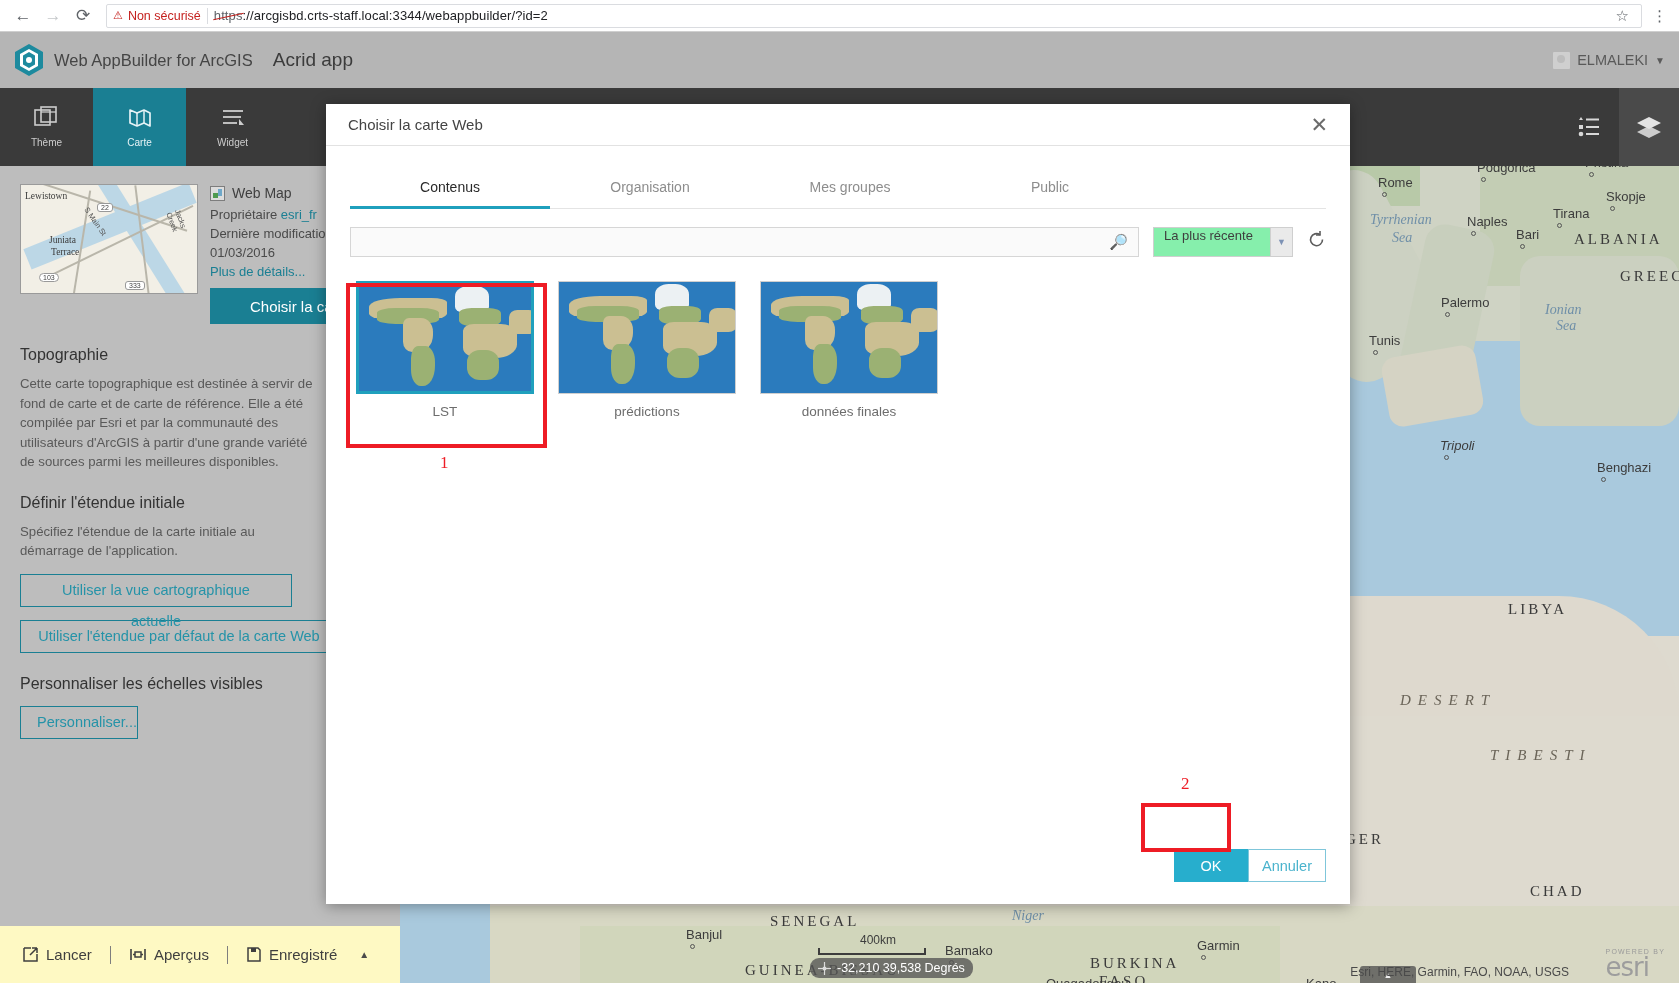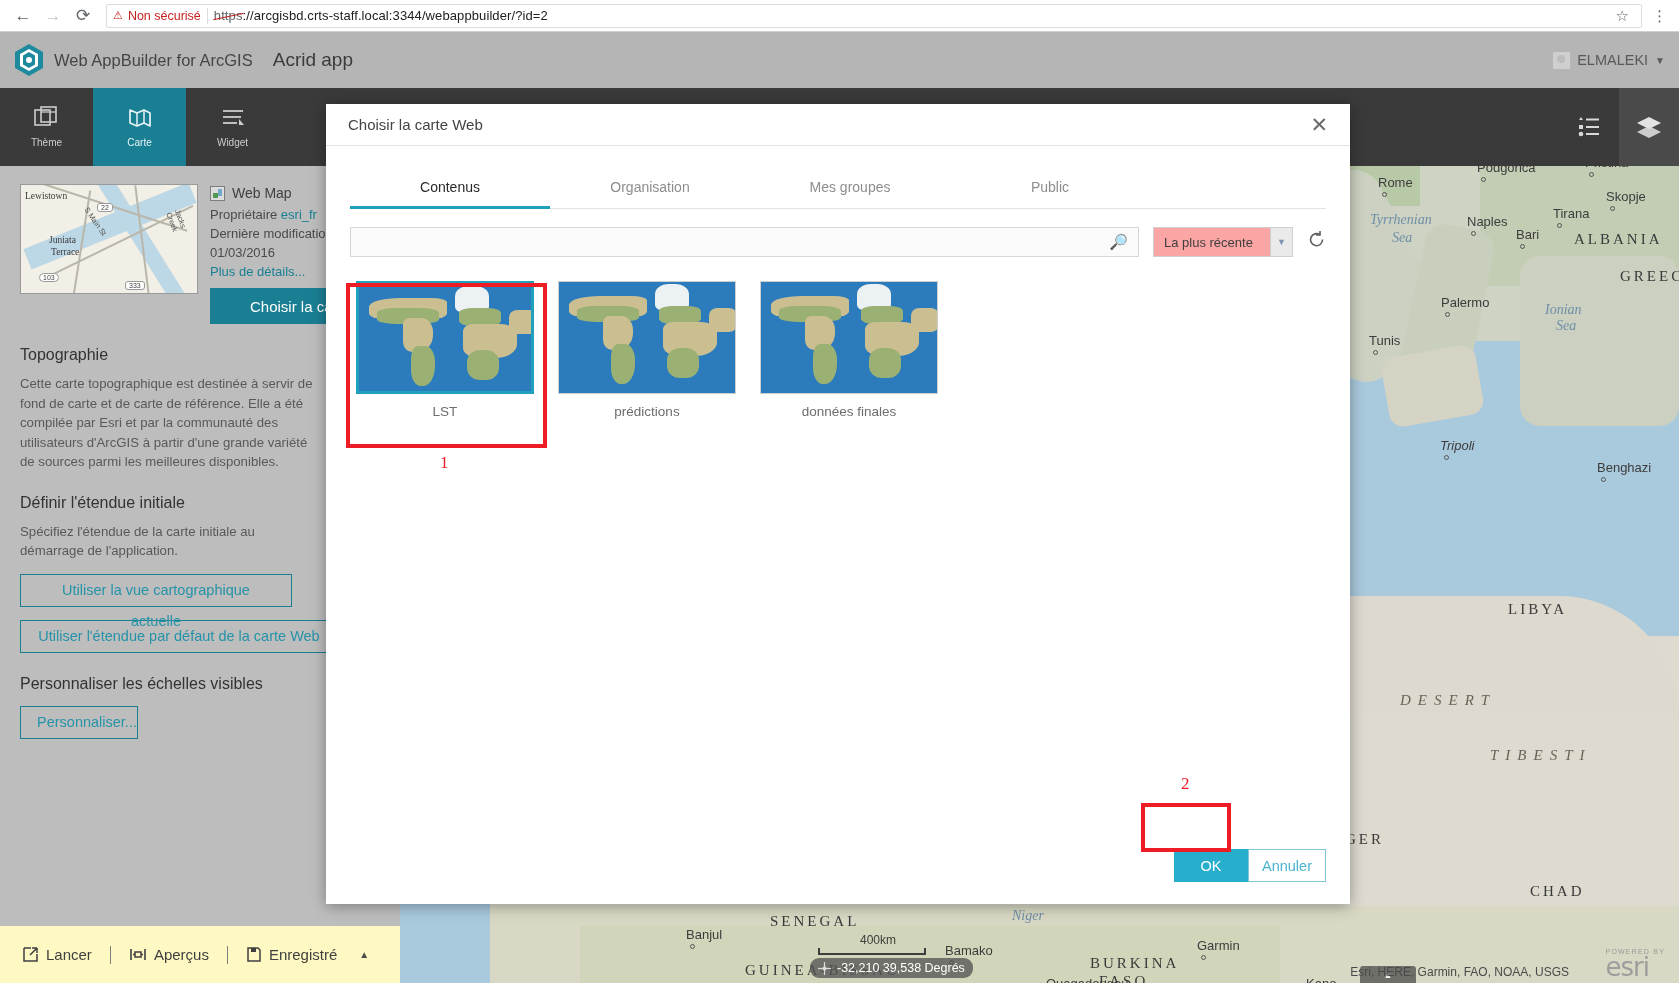--- a/index.html
+++ b/index.html
@@ -180,21 +180,21 @@
     flex: 1; height: 30px; border: 1px solid #d6d6d6; background: #fafafa;
     display: flex; align-items: center; padding: 0 9px;
   }
   .search-box input {
     flex: 1; border: none; outline: none; background: transparent;
     font-family: inherit; font-size: 13px; color: #333;
   }
   .search-ico { color: #6d6d6d; font-size: 15px; transform: scaleX(-1); }
   .sort-select {
     margin-left: 14px; height: 30px; width: 118px; border: 1px solid #cfcfcf;
-    background: #fca5a5; display: flex; align-items: center; padding: 0 10px;
+    background: #86efac; display: flex; padding: 0 10px;
     font-size: 13px; color: #3e3e3e;
   }
   .sort-arrow {
     height: 30px; width: 22px; border: 1px solid #cfcfcf; border-left: none;
     background: #eaeaea; display: flex; align-items: center; justify-content: center;
     color: #7d92b5; font-size: 9px;
   }
   .refresh-btn { margin-left: 14px; color: #5c5c5c; font-size: 18px; }
 
   .results { display: flex; gap: 0; padding: 24px 24px 0 30px; }

